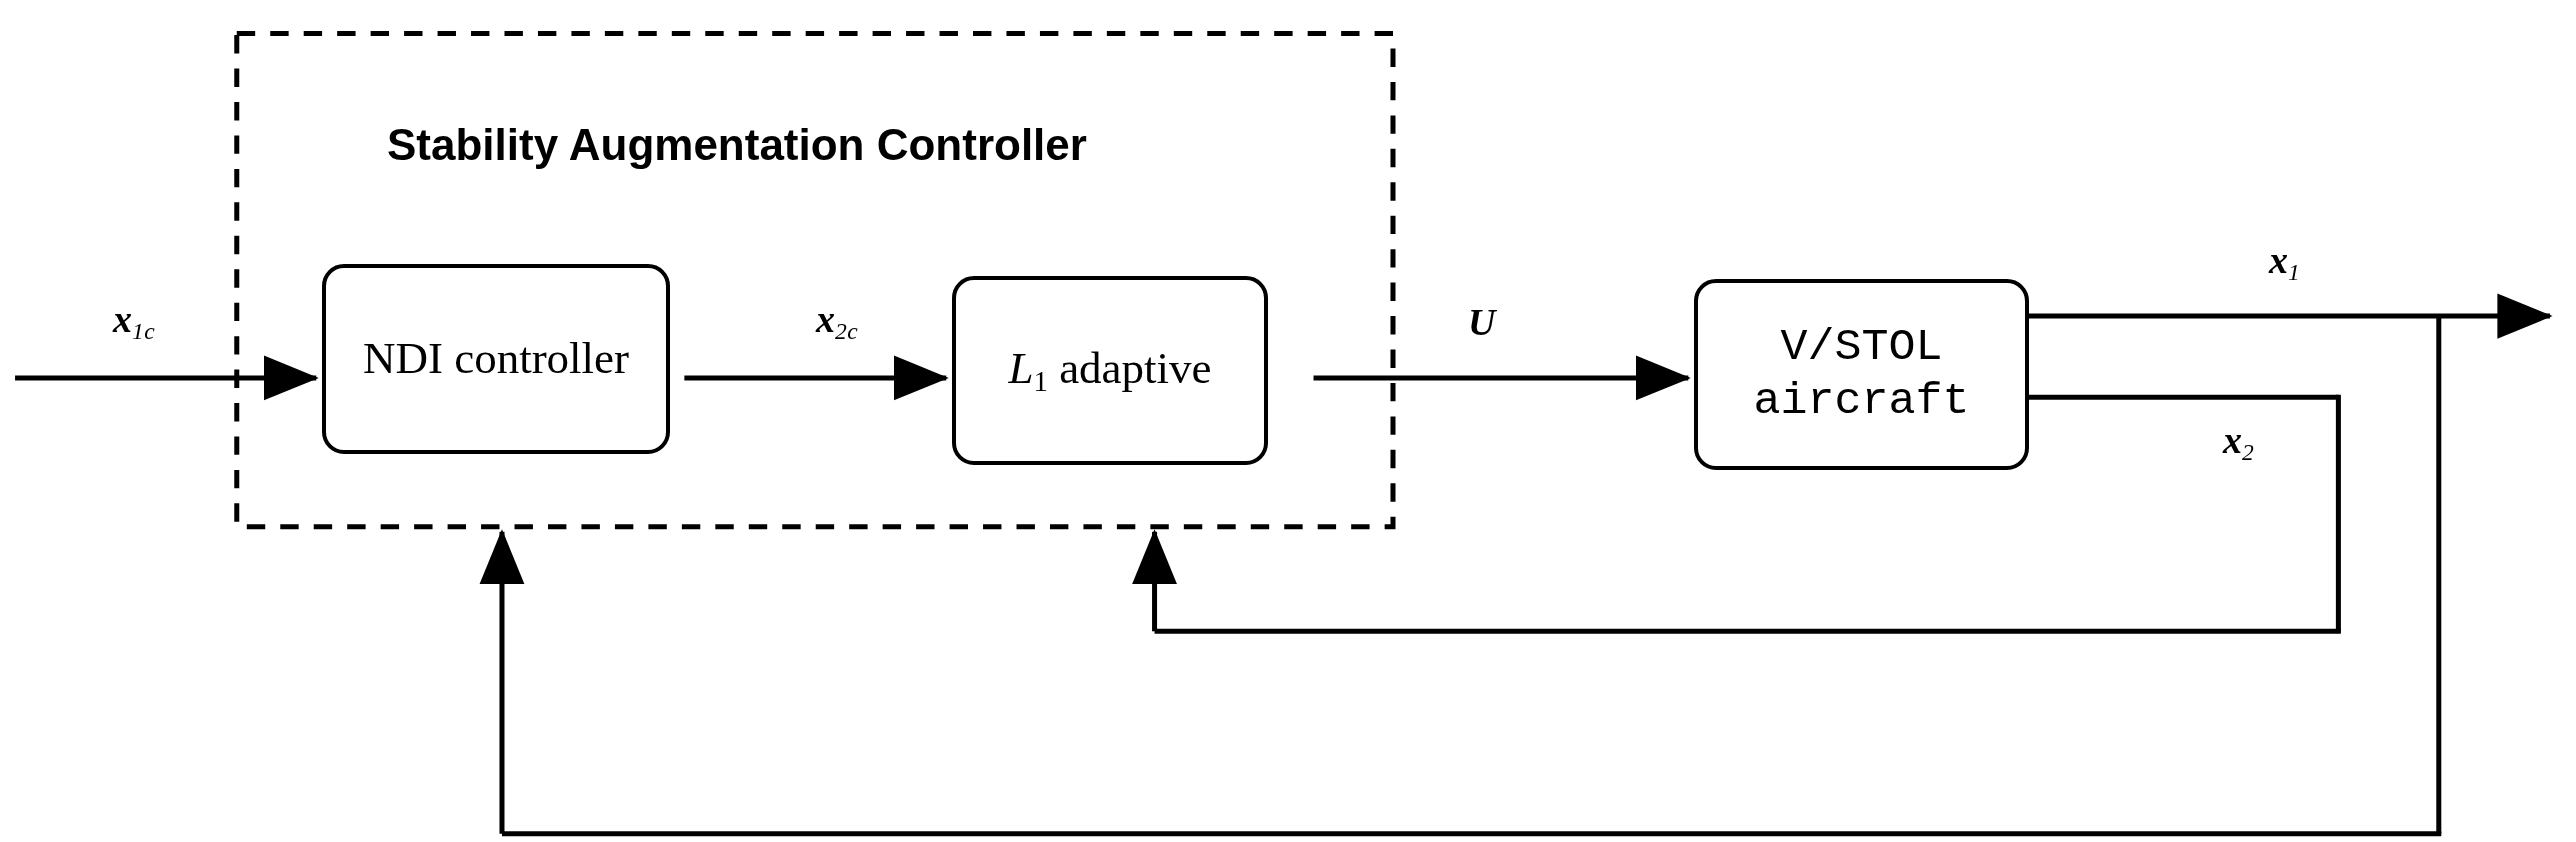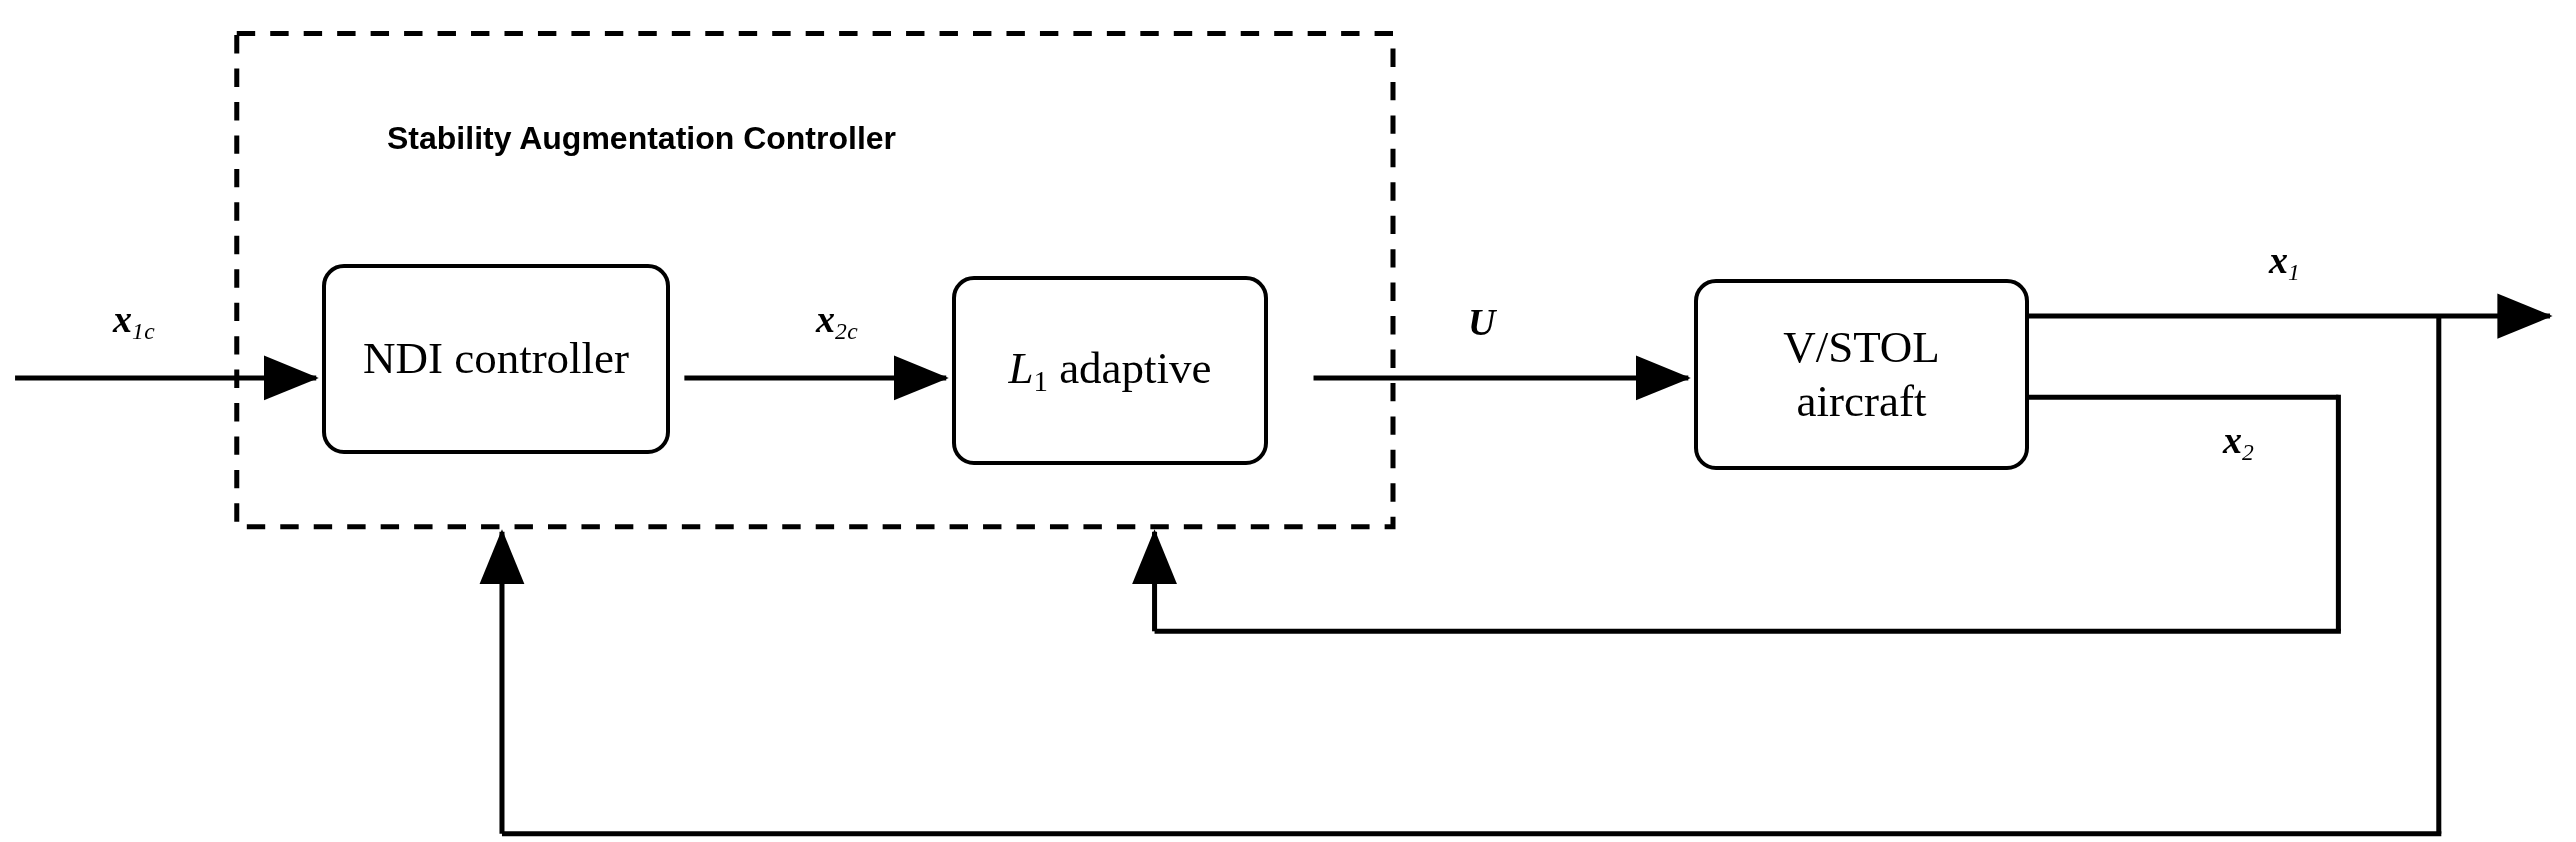--- a/index.html
+++ b/index.html
@@ -60,21 +60,21 @@
     vertical-align: -0.30em;
     letter-spacing: 0.4px;
   }
   .sig sub.it {
     font-style: italic;
   }
   .grouptitle {
     position: absolute;
     font-family: "Liberation Sans", "DejaVu Sans", sans-serif;
     font-weight: bold;
-    font-size: 32px;
+    font-size: 44px;
     color: #000000;
     white-space: nowrap;
     z-index: 5;
   }
   .mathL {
     font-style: italic;
   }
   .mathL sub {
     font-style: normal;
     font-size: 0.64em;
@@ -126,21 +126,21 @@
   <div class="blk" style="left:322px; top:264px; width:348px; height:190px;justify-content:center;">
     <span class="inner">NDI controller</span>
   </div>
 
   <div class="blk" style="left:952px; top:276px; width:316px; height:189px;">
     <span class="inner">
       <span class="mathL"><span>L</span><sub>1</sub></span><span> adaptive</span><br>
     </span>
   </div>
 
-  <div class="blk" style="left:1694px; top:279px; width:335px; height:191px;">
+  <div class="blk" style="left:1694px; top:279px; width:335px; height:191px;font-family:Liberation Mono, monospace;">
     <span class="inner">
       <span>V/STOL</span><br>
       <span>aircraft</span>
     </span>
   </div>
 
   <div class="lbl sig" style="left:113px; top:297px;">
     <span>x</span><sub class="it">1c</sub>
   </div>
 

